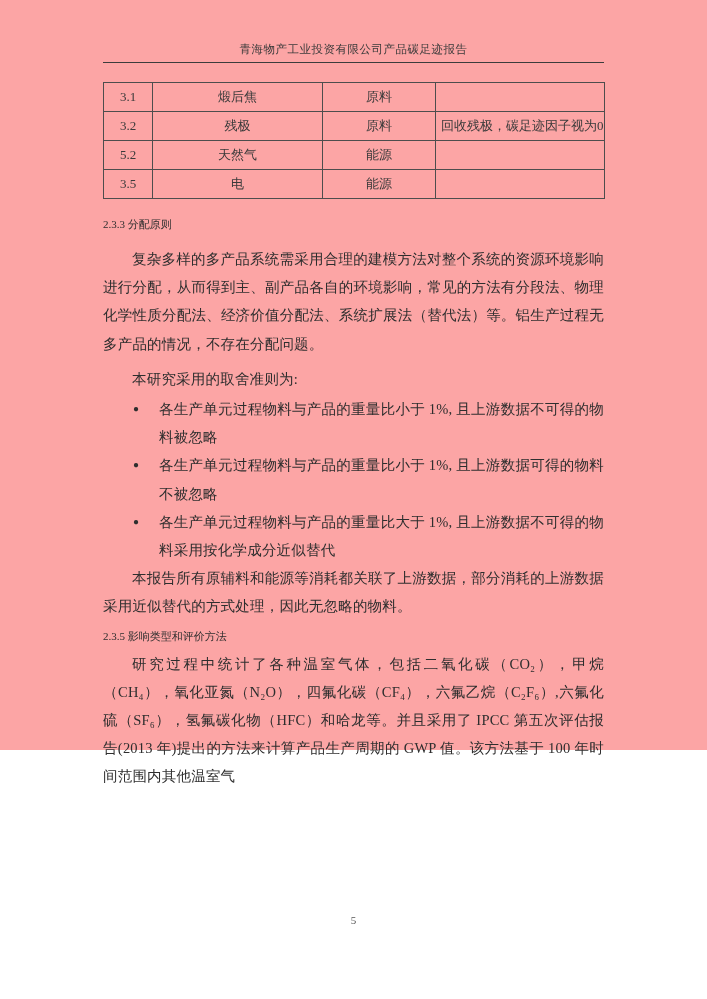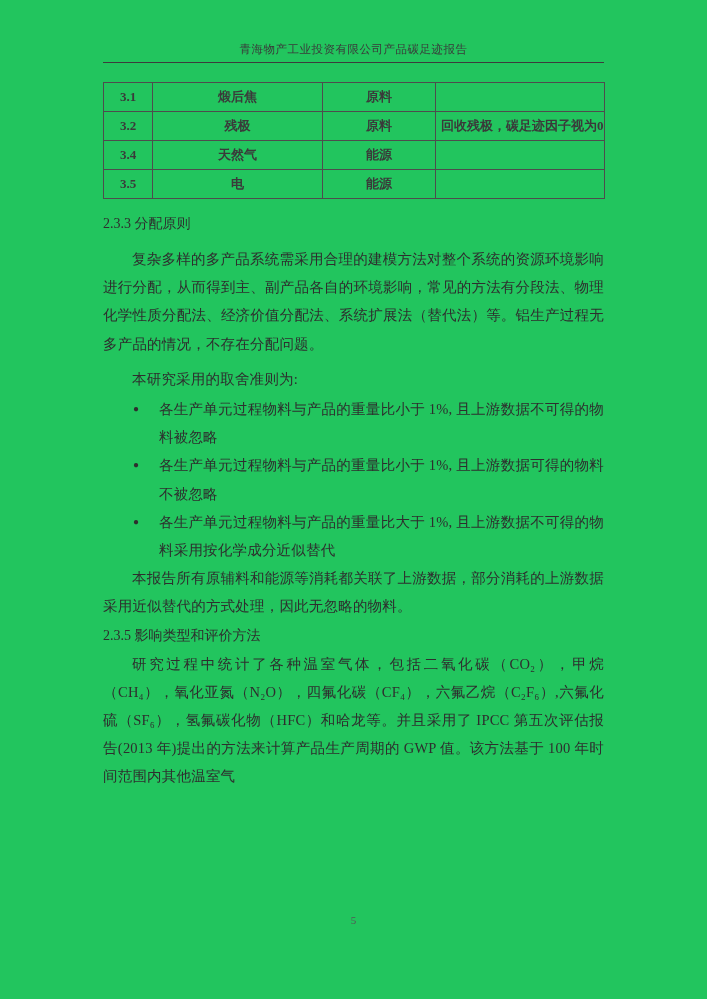--- a/index.html
+++ b/index.html
@@ -6,22 +6,22 @@
   html, body { background: #ffffff; }
   body {
     width: 707px; height: 999px;
     position: relative;
     font-family: "Liberation Serif", "DejaVu Serif", serif;
     color: #2e2e2e;
     overflow: hidden;
   }
   .page {
     position: absolute; left: 0; top: 0;
-    width: 707px; height: 999px;
-    background: #22c55e;
+    width: 707px; height: 750px;
+    background: #fca5a5;
   }
   .content {
     position: absolute;
     left: 103px; top: 0;
     width: 501px;
   }
   
   .doc-header {
     padding-top: 42px;
   }
@@ -36,42 +36,41 @@
     border-bottom: 1.6px solid #3c3c3c;
     width: 100%;
     height: 0;
   }
   
   table.mat-table {
     margin-top: 19px;
     border-collapse: collapse;
     width: 100%;
     table-layout: fixed;
-    font-weight: bold;
   }
   table.mat-table td {
     border: 1px solid #4d4d4d;
     height: 29px;
     font-size: 13px;
     color: #3a3a3a;
     text-align: center;
     vertical-align: middle;
     padding: 0 4px;
     overflow: hidden;
     white-space: nowrap;
   }
   table.mat-table { border: 1.5px solid #4d4d4d; }
   table.mat-table col.c-no   { width: 49px; }
   table.mat-table col.c-name { width: 170px; }
   table.mat-table col.c-type { width: 113px; }
   table.mat-table col.c-note { width: 169px; }
   table.mat-table td.note-cell { text-align: left; padding-left: 5px; }
   
   .section-heading {
-    font-size: 14px;
+    font-size: 11px;
     line-height: 28px;
     color: #2e2e2e;
     margin-top: 6px;
   }
   .h-233 { margin-top: 11px; }
   .h-234 { margin-top: 1px; }
   .h-235 { margin-top: 1px; }
   .para {
     font-size: 14.5px;
     line-height: 28.2px;
@@ -138,21 +137,21 @@
           <td>原料</td>
           <td class="note-cell"></td>
         </tr>
         <tr>
           <td>3.2</td>
           <td>残极</td>
           <td>原料</td>
           <td class="note-cell">回收残极，碳足迹因子视为0</td>
         </tr>
         <tr>
-          <td>3.4</td>
+          <td>5.2</td>
           <td>天然气</td>
           <td>能源</td>
           <td class="note-cell"></td>
         </tr>
         <tr>
           <td>3.5</td>
           <td>电</td>
           <td>能源</td>
           <td class="note-cell"></td>
         </tr>

